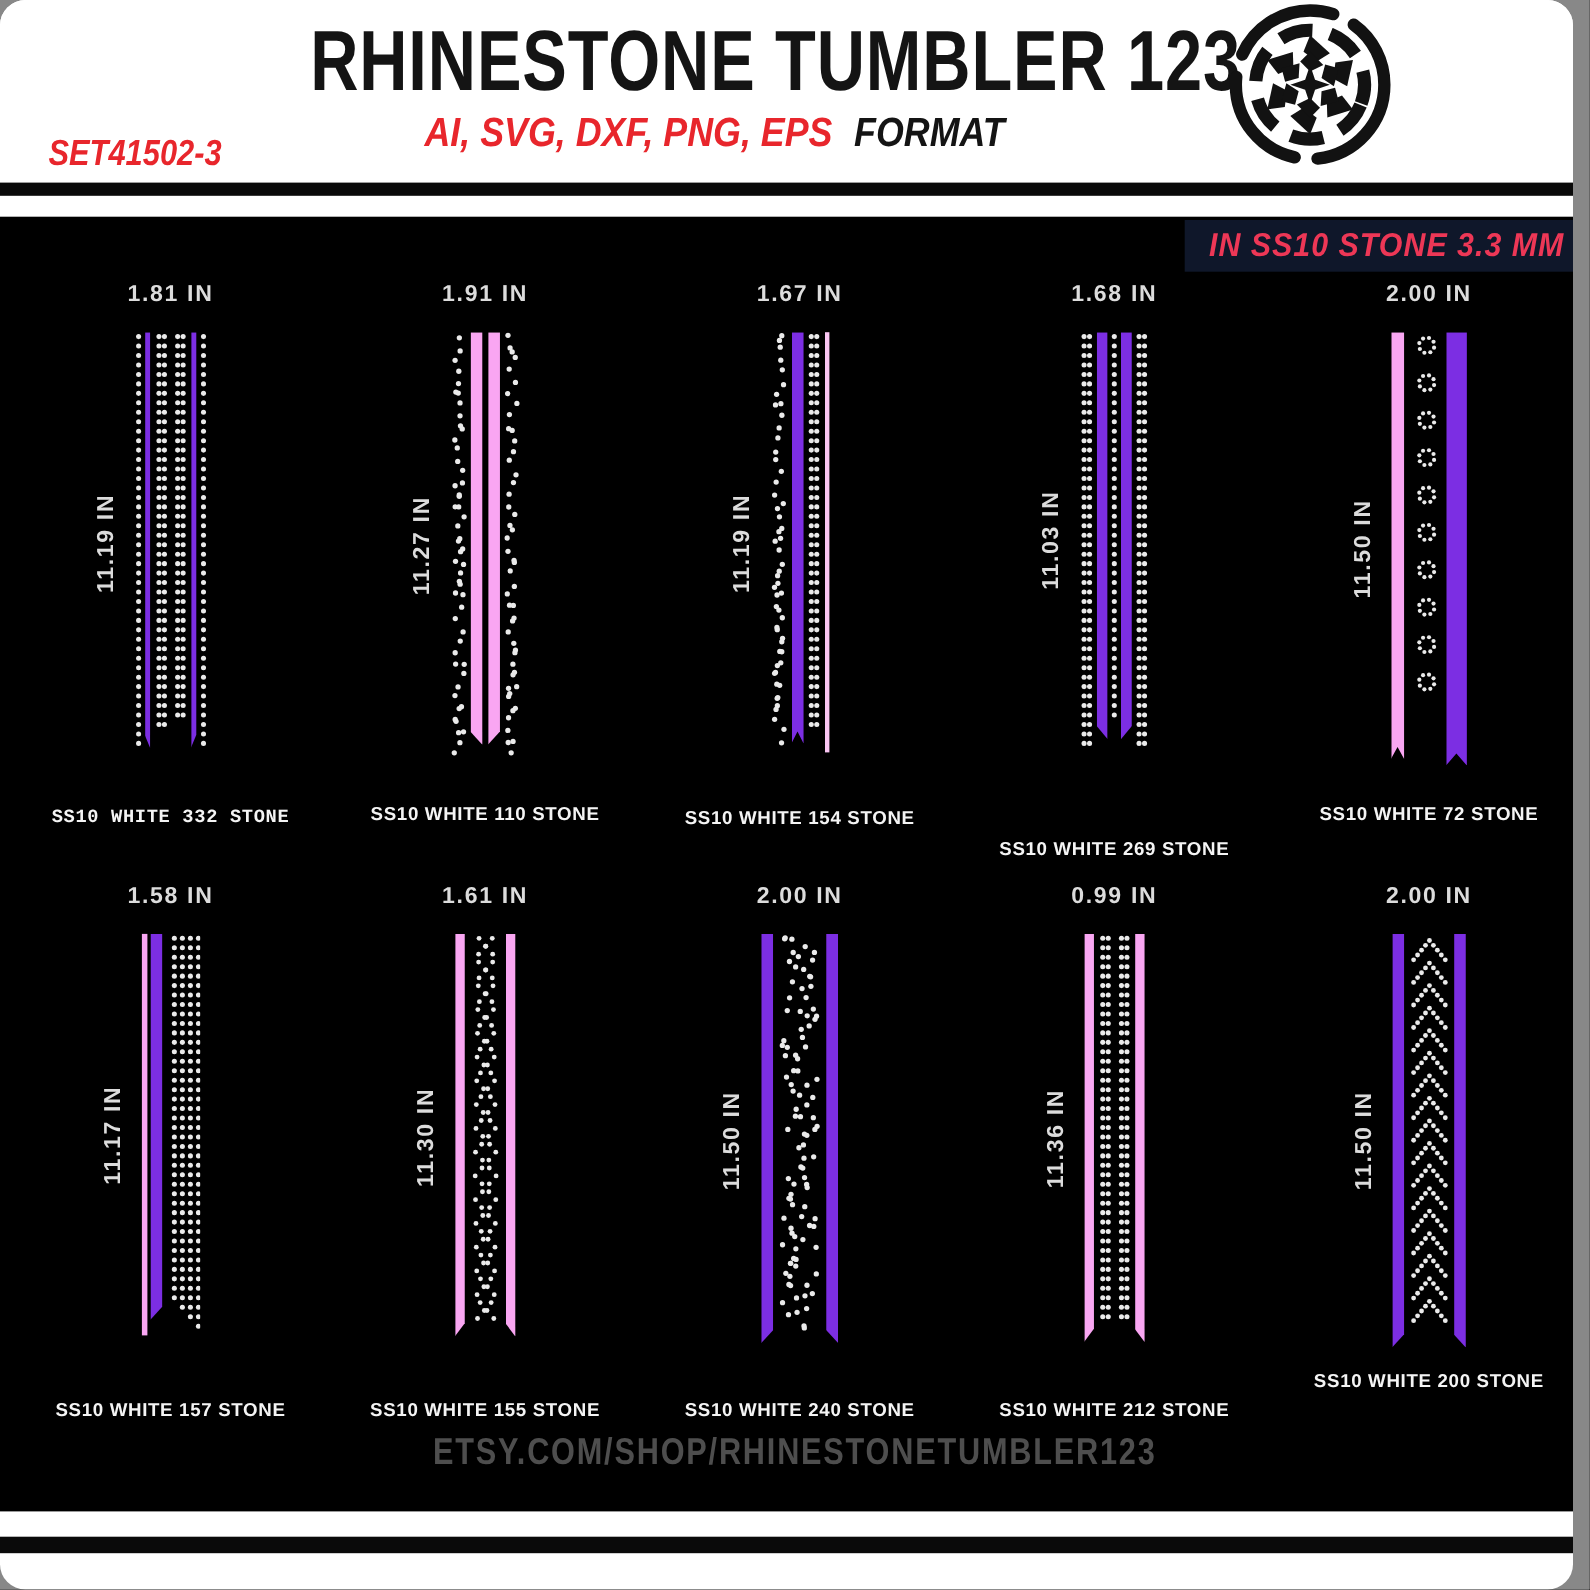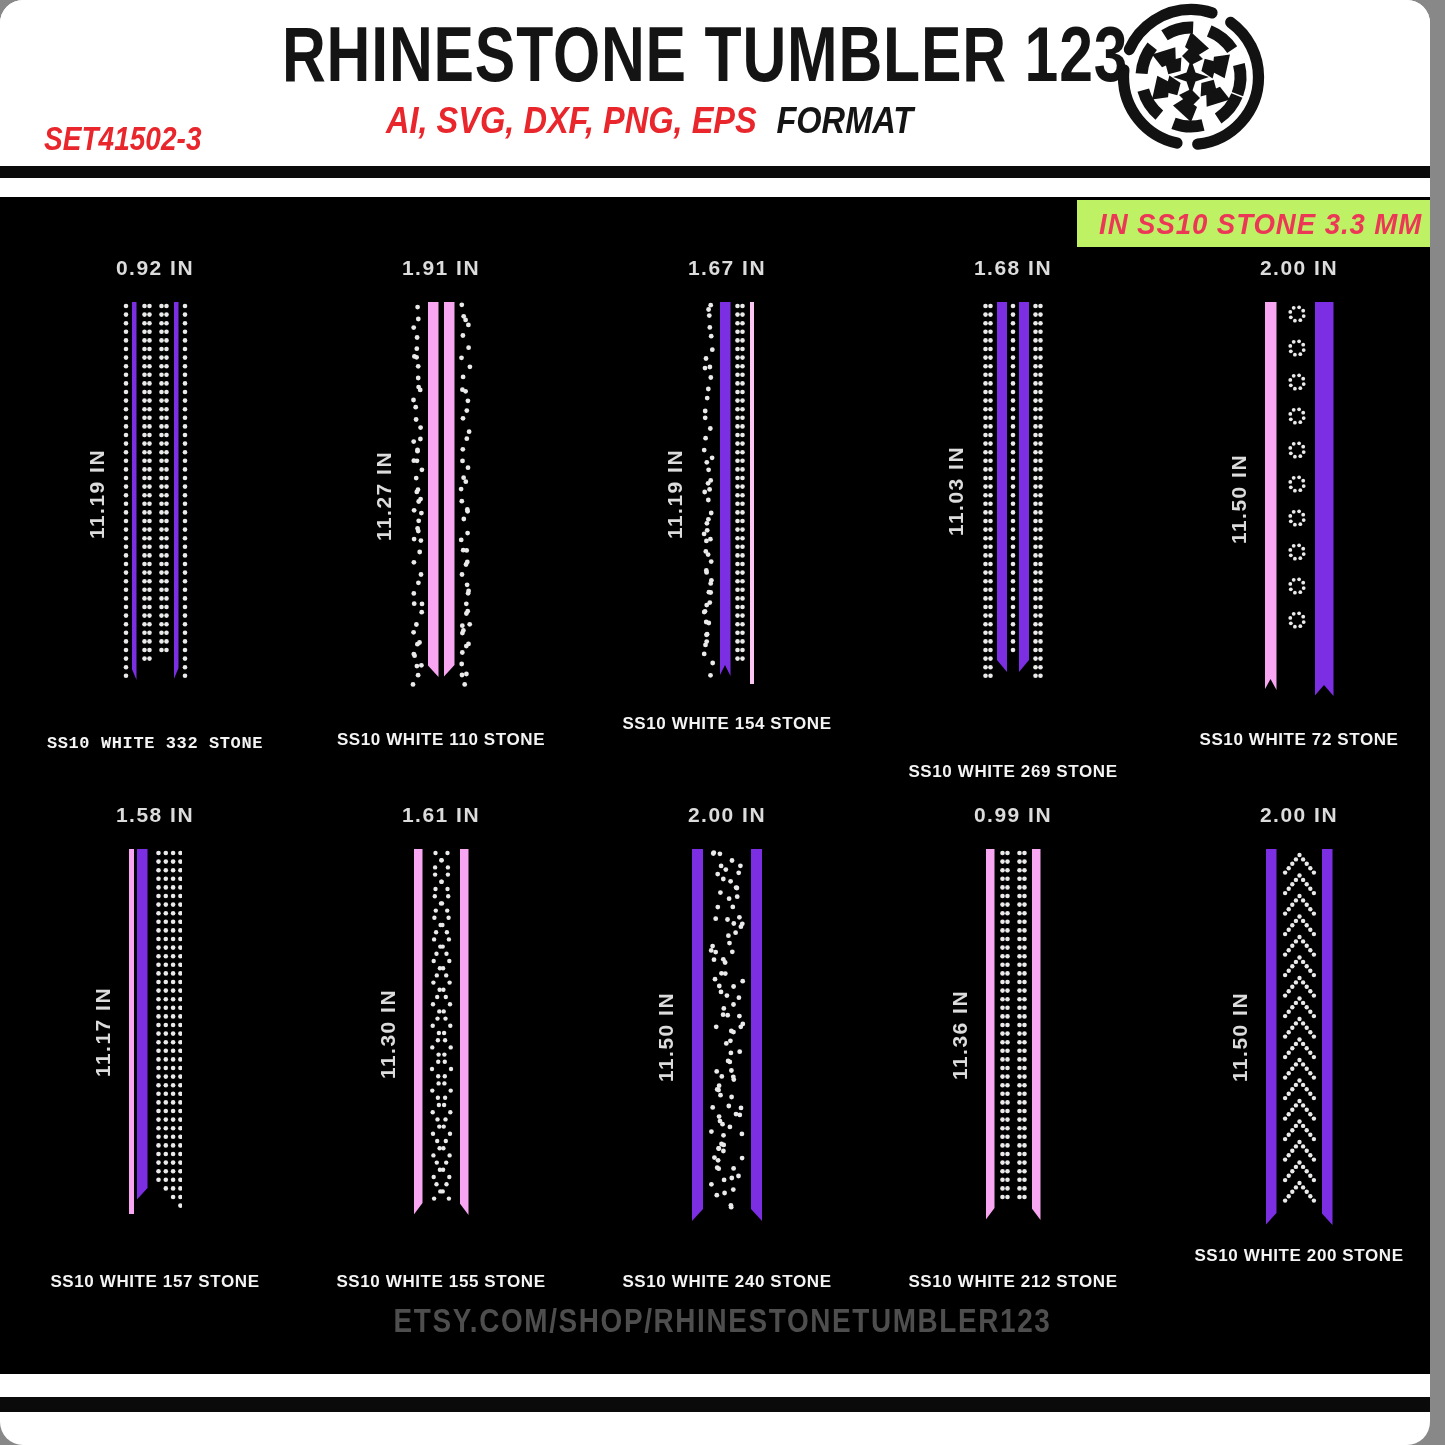--- a/index.html
+++ b/index.html
@@ -69,26 +69,26 @@
         <use href="#blade" transform="rotate(240 50 50)"></use>
         <use href="#blade" transform="rotate(300 50 50)"></use>
         <path d="M50 38 L53 47 L62 50 L53 53 L50 62 L47 53 L38 50 L47 47 Z"></path>
       </g>
     </svg>
   </div>
 
   <div class="bar-top"></div>
 
   <div class="main">
-    <div class="banner" style="background: #bef264; margin-left: 37px;">
+    <div class="banner" style="background: #0f172a; margin-left: 37px;">
       <span class="banner-text" style="color: rgb(237, 55, 86);">IN SS10 STONE 3.3 MM</span>
     </div>
     <div class="strip-row" id="row0" style="top:53px">
         <div class="cell" style="left: 0px;">
-          <div class="dim-top">0.92 IN</div>
+          <div class="dim-top">1.81 IN</div>
           <div class="strip-body" style="height: 384px; left: 110.5px;">
             <svg width="6" height="384" viewBox="0 0 6 384" class="el">
               <circle cx="3.0" cy="4.0" r="2.3" fill="#EAEAEA"></circle>
               <circle cx="3.0" cy="12.6" r="2.3" fill="#EAEAEA"></circle>
               <circle cx="3.0" cy="21.2" r="2.3" fill="#EAEAEA"></circle>
               <circle cx="3.0" cy="29.8" r="2.3" fill="#EAEAEA"></circle>
               <circle cx="3.0" cy="38.4" r="2.3" fill="#EAEAEA"></circle>
               <circle cx="3.0" cy="47.0" r="2.3" fill="#EAEAEA"></circle>
               <circle cx="3.0" cy="55.6" r="2.3" fill="#EAEAEA"></circle>
               <circle cx="3.0" cy="64.2" r="2.3" fill="#EAEAEA"></circle>
@@ -619,21 +619,21 @@
               <circle cx="8.5" cy="339.4" r="2.3" fill="#EAEAEA"></circle>
               <circle cx="3.5" cy="348.0" r="2.3" fill="#EAEAEA"></circle>
               <circle cx="8.5" cy="348.0" r="2.3" fill="#EAEAEA"></circle>
               <circle cx="3.5" cy="356.6" r="2.3" fill="#EAEAEA"></circle>
               <circle cx="8.5" cy="356.6" r="2.3" fill="#EAEAEA"></circle>
             </svg>
             <div class="el" style="width: 4px; height: 1px;"></div>
             <div class="el" style="width: 4px; height: 382px; background: rgb(251, 198, 243); clip-path: none;"></div>
           </div>
           <div class="dim-side" style="left: 90.5px; top: 244px; transform: translate(-50%, -50%) rotate(-90deg);">11.19 IN</div>
-          <div class="stone-label" style="top: 464px;">SS10 WHITE 154 STONE</div>
+          <div class="stone-label" style="top: 484px;">SS10 WHITE 154 STONE</div>
         </div>
         <div class="cell" style="left: 858px;">
           <div class="dim-top">1.68 IN</div>
           <div class="strip-body" style="height: 378px; left: 112px;">
             <svg width="12" height="378" viewBox="0 0 12 378" class="el">
               <circle cx="3.5" cy="4.0" r="2.3" fill="#EAEAEA"></circle>
               <circle cx="8.5" cy="4.0" r="2.3" fill="#EAEAEA"></circle>
               <circle cx="3.5" cy="12.6" r="2.3" fill="#EAEAEA"></circle>
               <circle cx="8.5" cy="12.6" r="2.3" fill="#EAEAEA"></circle>
               <circle cx="3.5" cy="21.2" r="2.3" fill="#EAEAEA"></circle>

